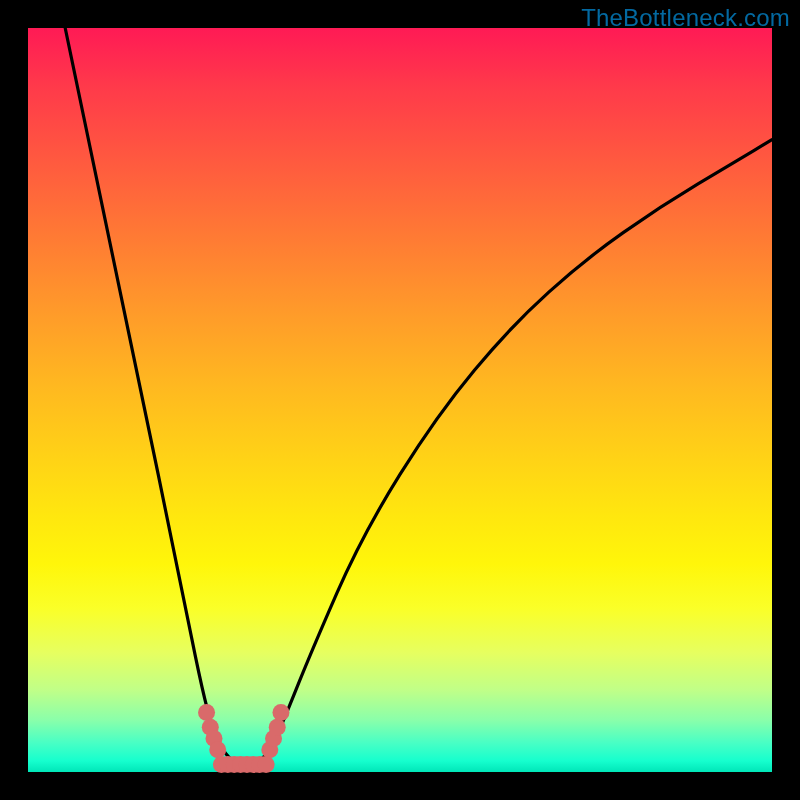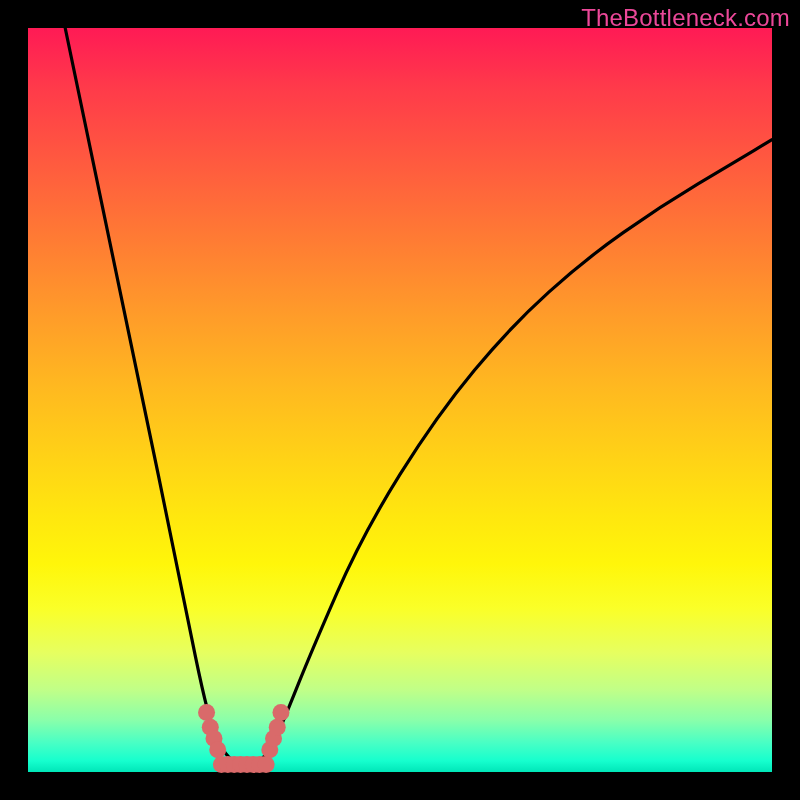--- a/index.html
+++ b/index.html
@@ -33,21 +33,21 @@
       #8affaa 93%,
       #4affc4 96%,
       #16ffce 98.5%,
       #00e6b8 100%
     );
   }
   .watermark {
     position: absolute;
     top: 4px;
     right: 10px;
-    color: #ec4899;
+    color: #0369a1;
     font-size: 24px;
     letter-spacing: 0.2px;
     font-weight: 400;
   }
   svg.curve {
     position: absolute;
     left: 28px;
     top: 28px;
     width: 744px;
     height: 744px;

